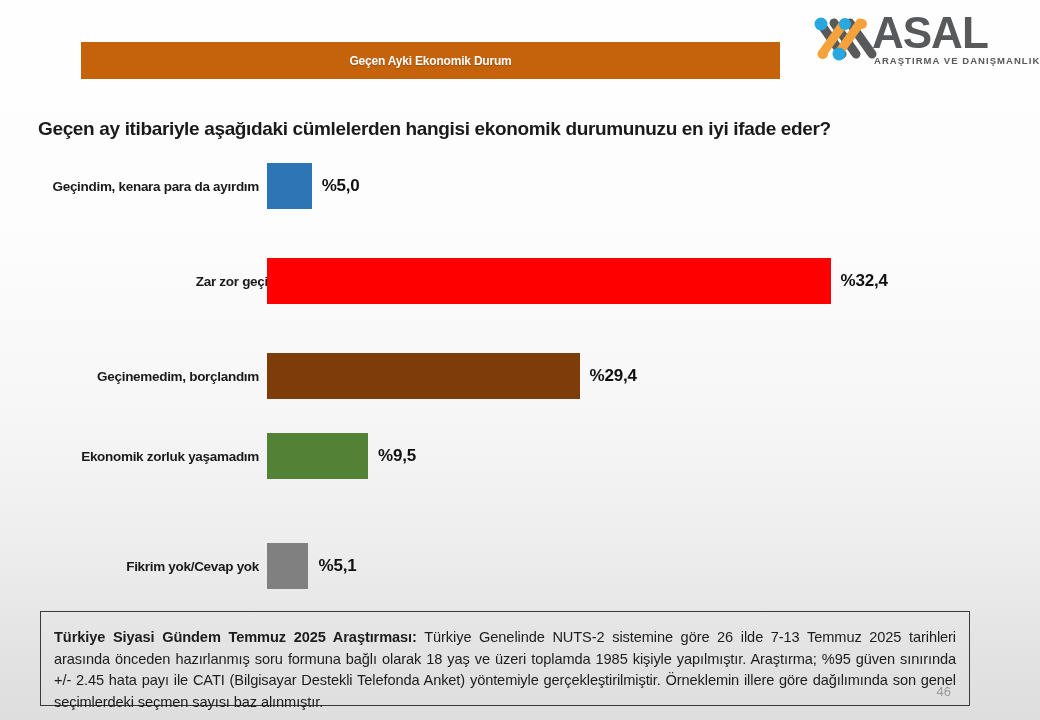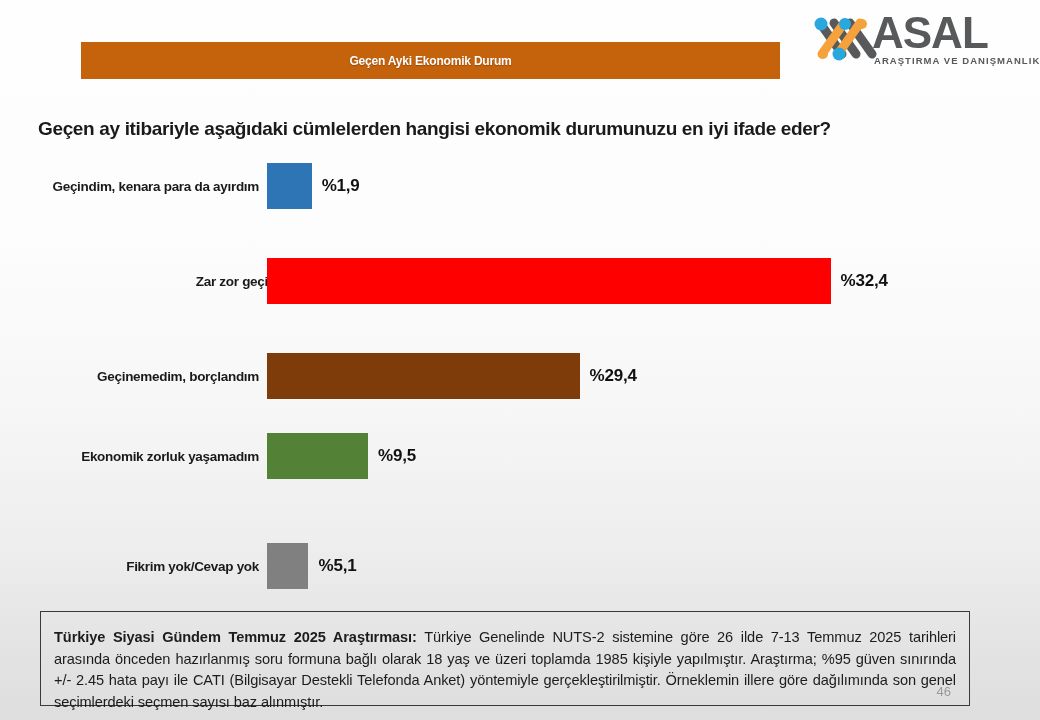--- a/index.html
+++ b/index.html
@@ -193,21 +193,21 @@
   <div id="title-banner">
     <span class="txt">Geçen Ayki Ekonomik Durum</span>
   </div>
 
   <div id="question">Geçen ay itibariyle aşağıdaki cümlelerden hangisi ekonomik durumunuzu en iyi ifade eder?</div>
 
   <div id="chart">
       <div class="row" style="top: 0px;">
         <div class="cat-label">Geçindim, kenara para da ayırdım</div>
         <div class="bar" style="width: 44.66px; background: rgb(46, 117, 182);"></div>
-        <div class="bar-value" style="left: 321.66px;">%1,9</div>
+        <div class="bar-value" style="left: 321.66px;">%5,0</div>
       </div>
       <div class="row" style="top: 95px; padding-left: 40px;">
         <div class="cat-label">Zar zor geçindim</div>
         <div class="bar" style="width: 563.567px; background: rgb(255, 0, 0);"></div>
         <div class="bar-value" style="left: 840.567px;">%32,4</div>
       </div>
       <div class="row" style="top: 190px;">
         <div class="cat-label">Geçinemedim, borçlandım</div>
         <div class="bar" style="width: 312.62px; background: rgb(126, 60, 10);"></div>
         <div class="bar-value" style="left: 589.62px;">%29,4</div>

